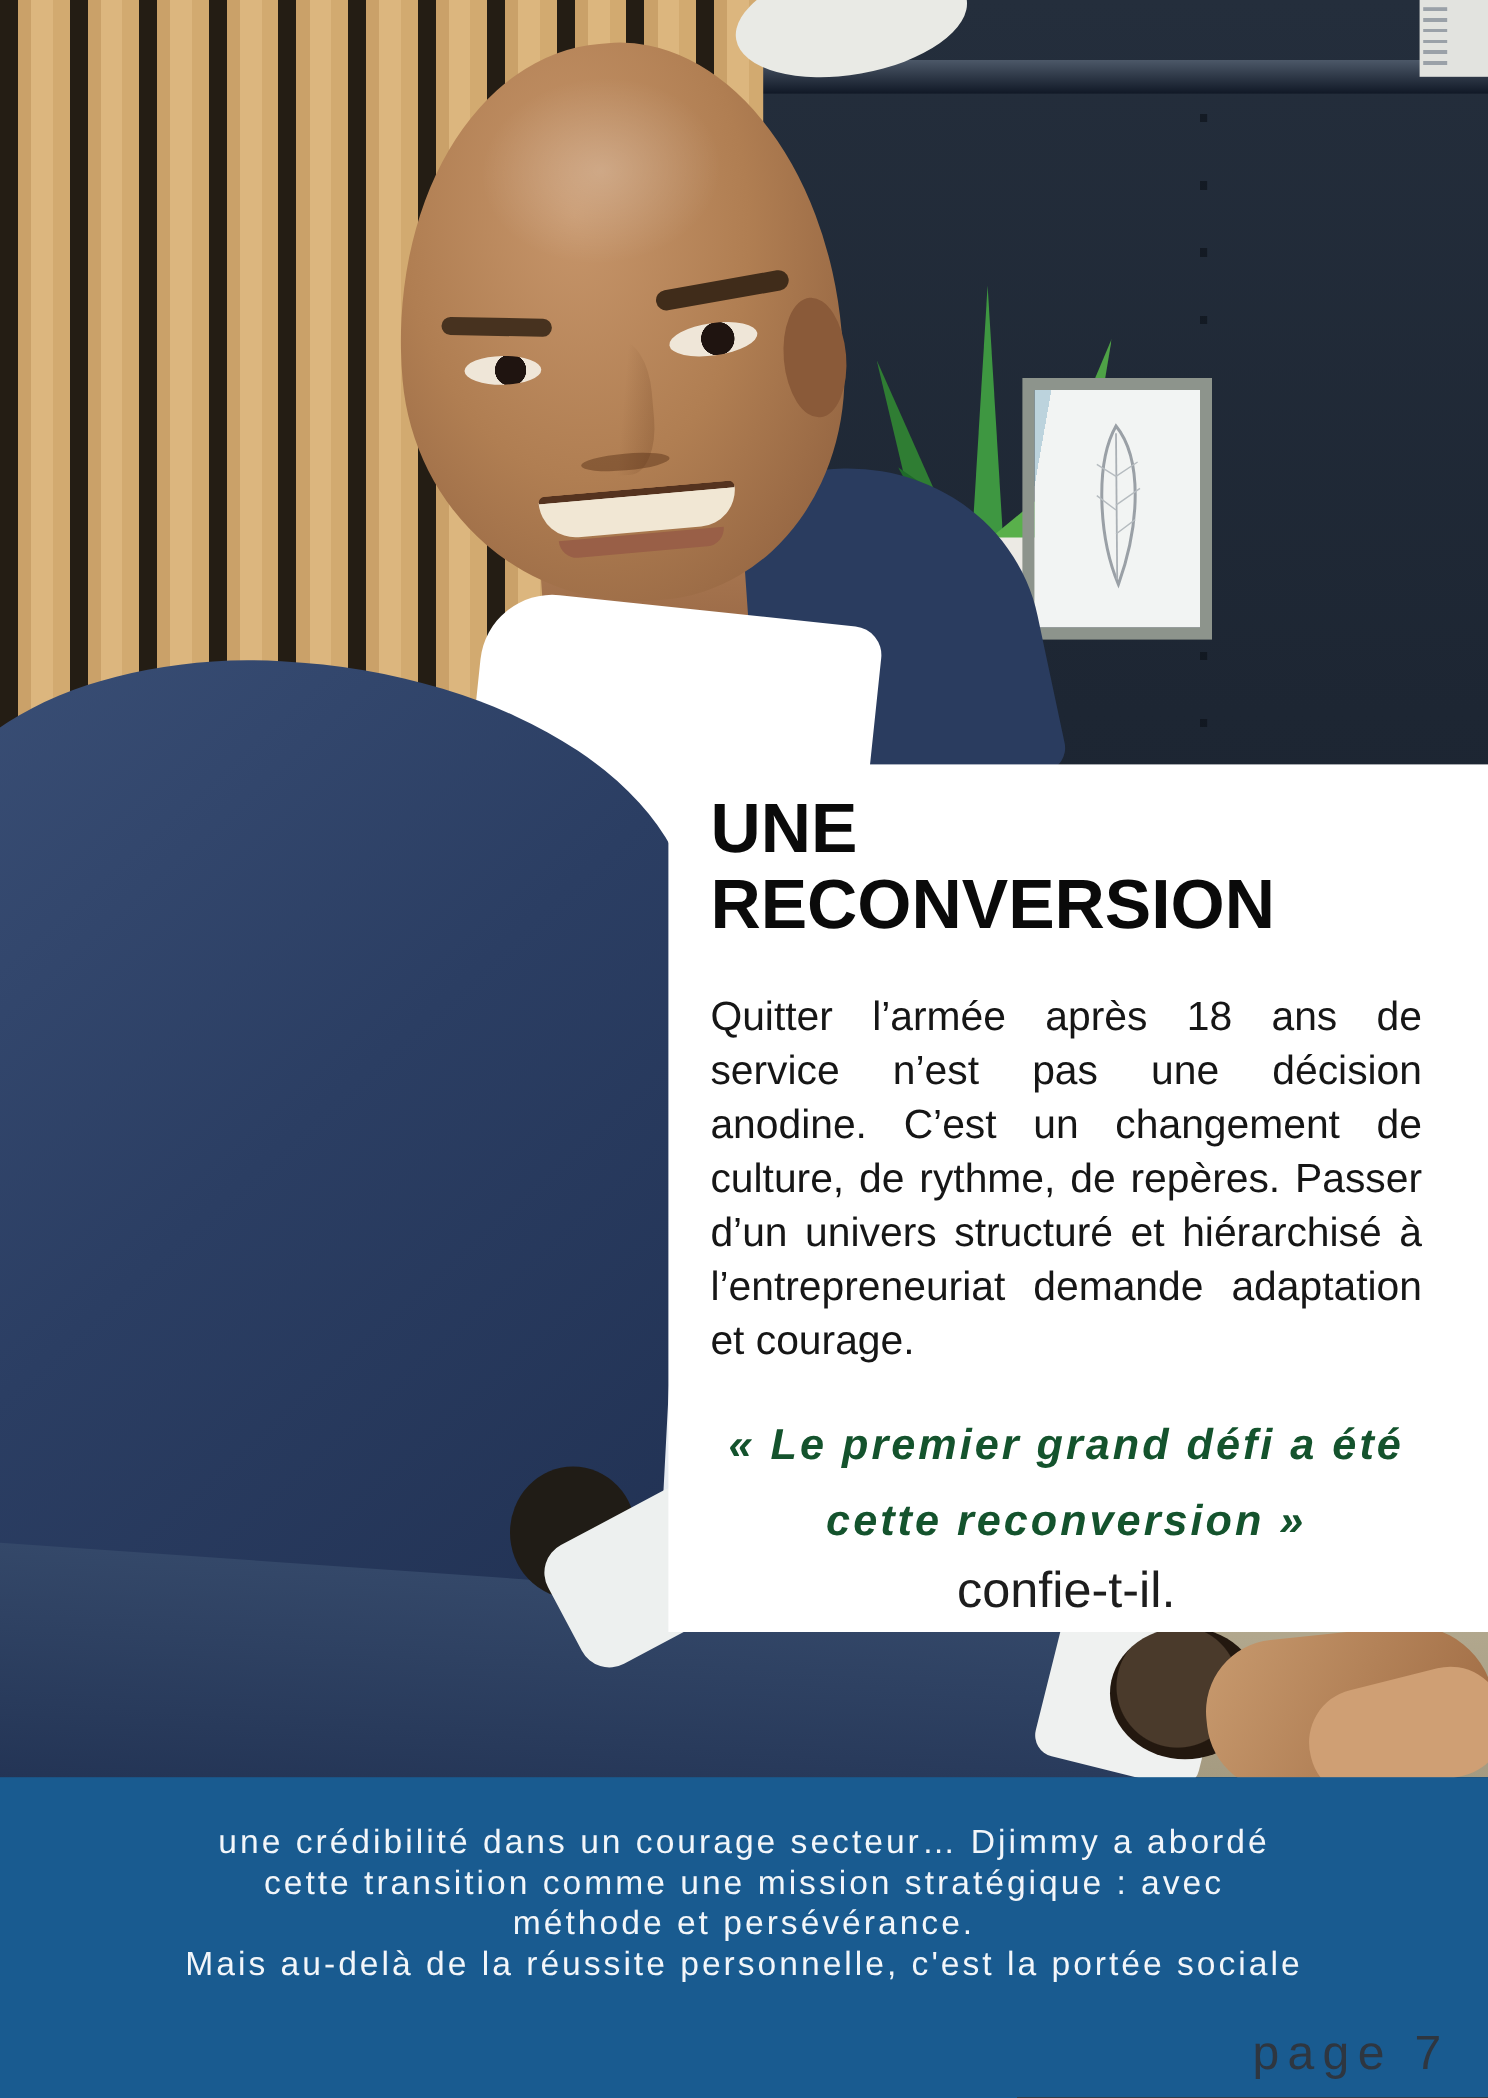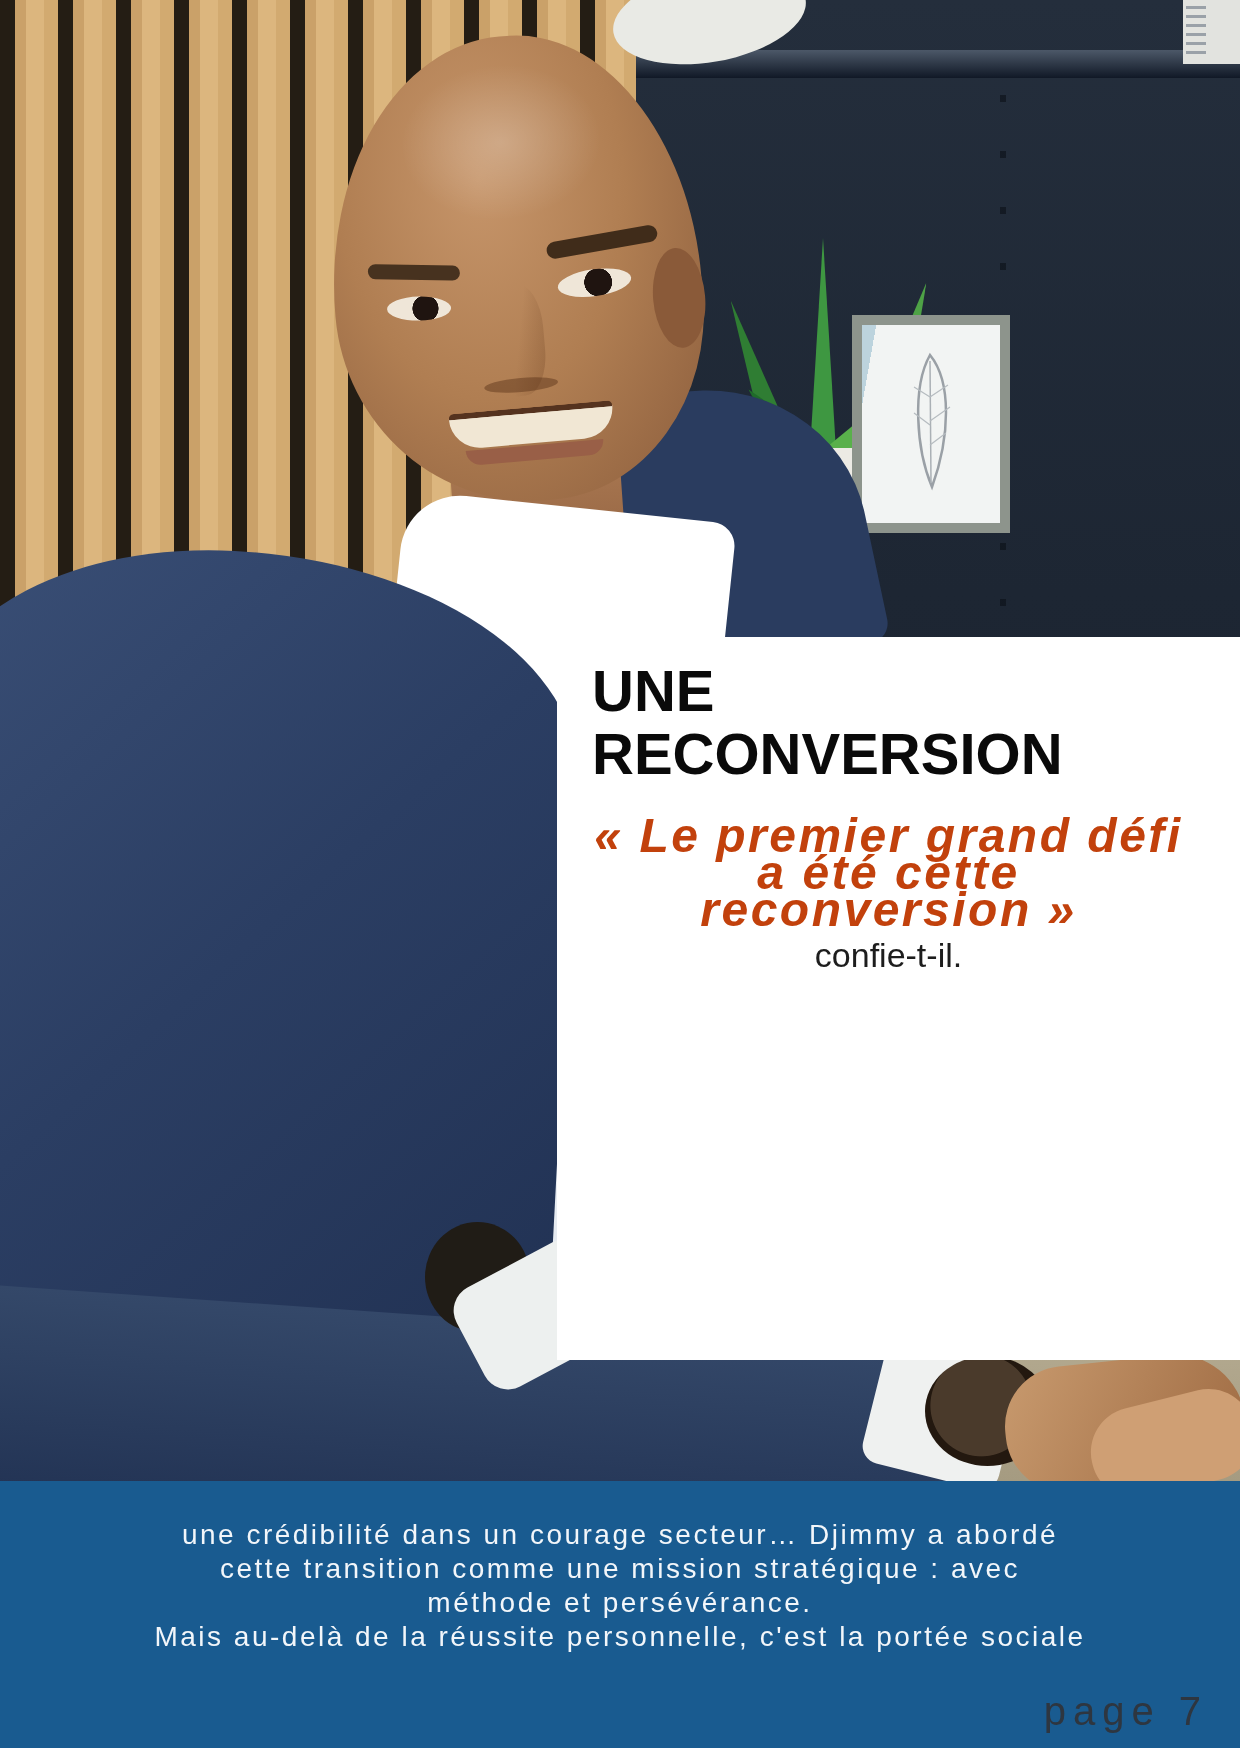--- a/index.html
+++ b/index.html
@@ -109,23 +109,23 @@
     border-radius:45px;transform:rotate(-14deg);}
 
   
   .textbox{left:557px;top:637px;width:683px;height:723px;background:var(--box-bg);
     padding:22px 55px 0 35px;z-index:5;}
   .textbox *{position:static;}
   .title-line{font-size:58px;line-height:63px;font-weight:700;
     color:var(--title-color);letter-spacing:0;}
   .article-body{margin:40px 0 0 0;font-size:34px;line-height:45px;color:#161616;
     text-align:justify;}
-  .pull-quote{margin:32px 0 0 0;font-size:48px;line-height:37px;font-weight:700;
-    font-style:italic;letter-spacing:2.5px;text-align:center;color:#c2410c;}
-  .quote-attribution{margin:6px 0 0 0;font-size:34px;line-height:42px;
+  .pull-quote{margin:32px 0 0 0;font-size:36px;line-height:63px;font-weight:700;
+    font-style:italic;letter-spacing:2.5px;text-align:center;color:#14532d;}
+  .quote-attribution{margin:6px 0 0 0;font-size:42px;line-height:42px;
     text-align:center;color:#1d1d1d;}
 
   
   .footer{left:0;top:1481px;width:1240px;height:267px;background:var(--blue);
     z-index:6;}
   .footer-lines{position:absolute;left:0;top:37px;width:1240px;}
   .footer-line{position:static;display:block;font-size:28px;line-height:34px;
     letter-spacing:2.5px;color:var(--footer-text);text-align:center;font-weight:400;}
   .page-num{position:absolute;right:32px;bottom:14px;font-size:40px;
     letter-spacing:7px;color:var(--page-label);font-weight:400;}
@@ -187,20 +187,21 @@
     <div class="shirt-cuff"></div>
     <div class="wristwatch"></div>
     <div class="hand"></div>
     <div class="hand-fingers"></div>
   </div>
 
   <section class="textbox">
     <h1 style="position:static;margin:0;">
       <span class="title-line" style="display:block;">UNE RECONVERSION</span>
     </h1>
+    <p class="article-body">Quitter l’armée après 18 ans de service n’est pas une décision anodine. C’est un changement de culture, de rythme, de repères. Passer d’un univers structuré et hiérarchisé à l’entrepreneuriat demande adaptation et courage.</p>
     <p class="pull-quote">« Le premier grand défi a été cette reconversion »</p>
     <p class="quote-attribution">confie-t-il.</p>
   </section>
 
   <footer class="footer">
     <div class="footer-lines">
       <span class="footer-line">une crédibilité dans un courage secteur… Djimmy a abordé</span>
       <span class="footer-line">cette transition comme une mission stratégique : avec</span>
       <span class="footer-line">méthode et persévérance.</span>
       <span class="footer-line">Mais au-delà de la réussite personnelle, c'est la portée sociale</span>

